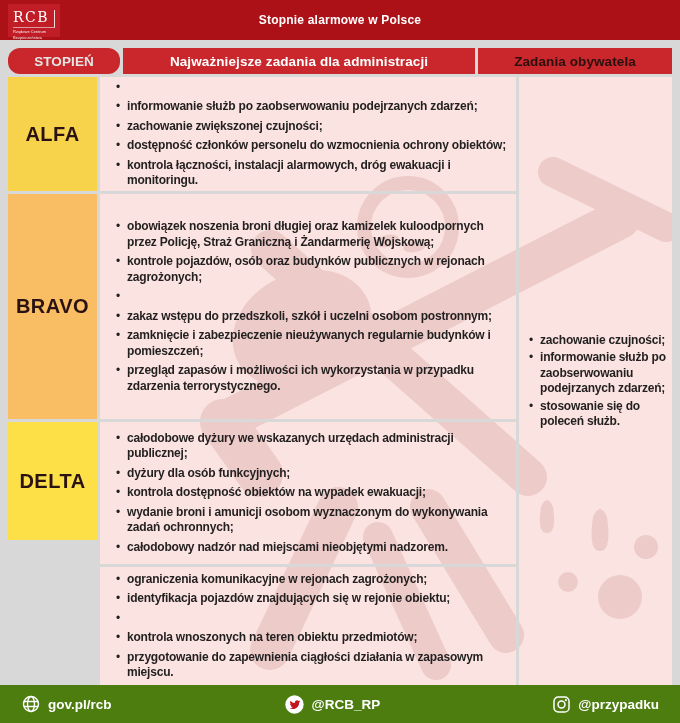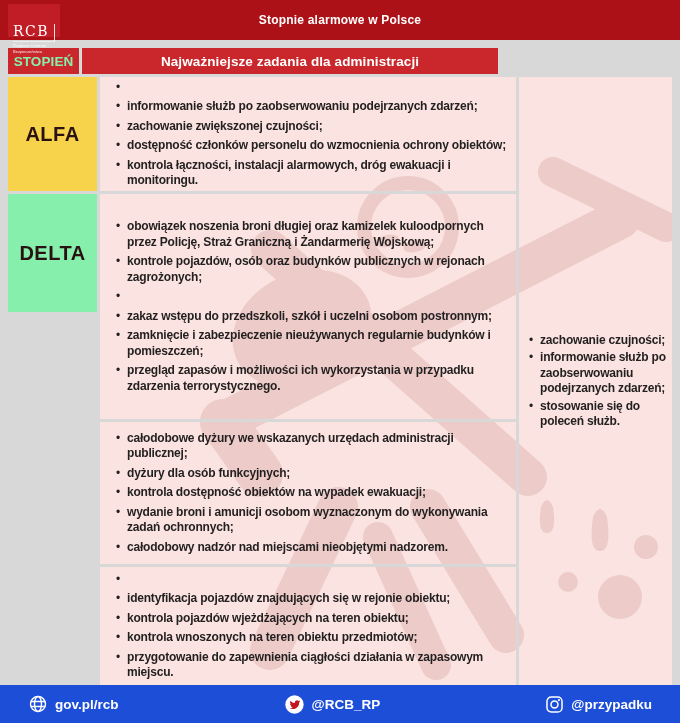--- a/index.html
+++ b/index.html
@@ -11,50 +11,50 @@
     font-family:"Liberation Sans","DejaVu Sans",sans-serif;
   }
   
   .topbar {
     height:40px; background:#ad1118; position:relative;
     display:flex; align-items:center; justify-content:center;
   }
   .title { color:#ffffff; font-size:12px; font-weight:700; letter-spacing:.2px; }
   .logo {
     position:absolute; left:8px; top:4px; width:52px; height:33px;
-    background:#c01d26; padding:18px 5px 2px;
+    background:#c01d26; padding:4px 5px 2px;
   }
   .logo-abbr {
     font-family:"DejaVu Serif","Liberation Serif",serif;
     color:#fff; font-size:14px; line-height:1.05; letter-spacing:1.5px;
     display:inline-block; padding:0 5px 2px 0;
     border-right:1px solid rgba(255,255,255,.85);
     border-bottom:1px solid rgba(255,255,255,.55);
   }
   .logo-caption { font-size:4px; color:rgba(255,255,255,.9); line-height:1.5; margin-top:1px; width:42px; }
 
   
   .content { padding:8px 8px 0; }
   .thead { display:flex; gap:3px; height:26px; margin-bottom:3px; }
   .th {
     background:#c9272b; display:flex; align-items:center; justify-content:center;
     font-weight:700; font-size:13.5px; letter-spacing:.1px;
   }
-  .th-level   { width:71px;  color:#86efac; }
-  .th-admin   { width:416px; color:#ffffff; }
+  .th-level   { width:112px;  color:#e5e5e5;border-radius:12px; }
+  .th-admin   { width:352px; color:#ffffff; }
   .th-citizen { flex:1;      color:#2a100f; }
 
   .tbody { position:relative; display:flex; gap:3px; height:608px; }
   .col-levels { width:89px;  display:flex; flex-direction:column; gap:3px; }
   .col-admin  { width:416px; display:flex; flex-direction:column; gap:3px; }
   .col-citizen{ flex:1; background:#fae3e1; display:flex; align-items:center; }
 
   .h-alfa{height:114px} .h-bravo{height:225px} .h-charlie{height:142px} .h-delta{height:118px}
   .bg-alfa{background:#f6d34a} .bg-bravo{background:#f9bd63}
-  .bg-charlie{background:#f68e4c} .bg-delta{background:#86efac}
+  .bg-charlie{background:#f68e4c} .bg-delta{background:#fde047}
 
   .level-cell {
     display:flex; align-items:center; justify-content:center;
     font-size:20px; font-weight:700; color:#2a1212; letter-spacing:.5px;
   }
   .level-cell span { position:relative; z-index:2; }
   .admin-cell {
     background:#fae3e1; display:flex; flex-direction:column; justify-content:center;
     padding:4px 6px 4px 14px;
   }
@@ -70,23 +70,23 @@
   
   .vdiv,.hdiv { position:absolute; background:#d8d8d8; z-index:3; pointer-events:none; }
   .vdiv1 { left:89px;  top:0; bottom:0; width:3px; }
   .vdiv2 { left:508px; top:0; bottom:0; width:3px; }
   .hdiv1 { top:114px; left:0; width:511px; height:3px; }
   .hdiv2 { top:342px; left:0; width:511px; height:3px; }
   .hdiv3 { top:487px; left:0; width:511px; height:3px; }
 
   
   .footer {
-    height:38px; background:#1d4ed8;
+    height:38px; background:#4d7c0f;
     display:flex; align-items:center; justify-content:space-between;
-    padding:0 28px;
+    padding:0 21px;
   }
   .social { display:flex; align-items:center; gap:7px; color:#ffffff;
             font-weight:700; font-size:13.5px; cursor:pointer; }
   .social svg { display:block; }
 </style>
 </head>
 <body>
 
 <div class="topbar">
   <div class="logo">
@@ -94,27 +94,31 @@
     <div class="logo-caption">Rządowe Centrum Bezpieczeństwa</div>
   </div>
   <div class="title">Stopnie alarmowe w Polsce</div>
 </div>
 
 <div class="content">
 
   <div class="thead">
     <div class="th th-level">STOPIEŃ</div>
     <div class="th th-admin">Najważniejsze zadania dla administracji</div>
+    <div class="th th-citizen">Zadania obywatela</div>
   </div>
 
   <div class="tbody">
 
     <div class="col-levels">
       <div class="level-cell h-alfa bg-alfa">
         <span>ALFA</span>
+      </div>
+      <div class="level-cell h-bravo bg-bravo">
+        <span>BRAVO</span>
       </div>
       <div class="level-cell h-delta bg-delta">
         <span>DELTA</span>
       </div>
     </div>
 
     <div class="col-admin">
       <div class="admin-cell h-alfa">
           <div class="bullet-item">
             <span class="dot">•</span>
@@ -179,28 +183,28 @@
             <span class="btxt">wydanie broni i amunicji osobom wyznaczonym do wykonywania zadań ochronnych;</span>
           </div>
           <div class="bullet-item">
             <span class="dot">•</span>
             <span class="btxt">całodobowy nadzór nad miejscami nieobjętymi nadzorem.</span>
           </div>
         </div>
       <div class="admin-cell h-delta">
           <div class="bullet-item">
             <span class="dot">•</span>
+            <span class="btxt">ograniczenia komunikacyjne w rejonach zagrożonych;</span>
           </div>
           <div class="bullet-item">
             <span class="dot">•</span>
             <span class="btxt">identyfikacja pojazdów znajdujących się w rejonie obiektu;</span>
           </div>
           <div class="bullet-item">
             <span class="dot">•</span>
-            <span class="btxt">kontrola pojazdów wjeżdżających na teren obiektu;</span>
           </div>
           <div class="bullet-item">
             <span class="dot">•</span>
             <span class="btxt">kontrola wnoszonych na teren obiektu przedmiotów;</span>
           </div>
           <div class="bullet-item">
             <span class="dot">•</span>
             <span class="btxt">przygotowanie do zapewnienia ciągłości działania w zapasowym miejscu.</span>
           </div>
         </div>

